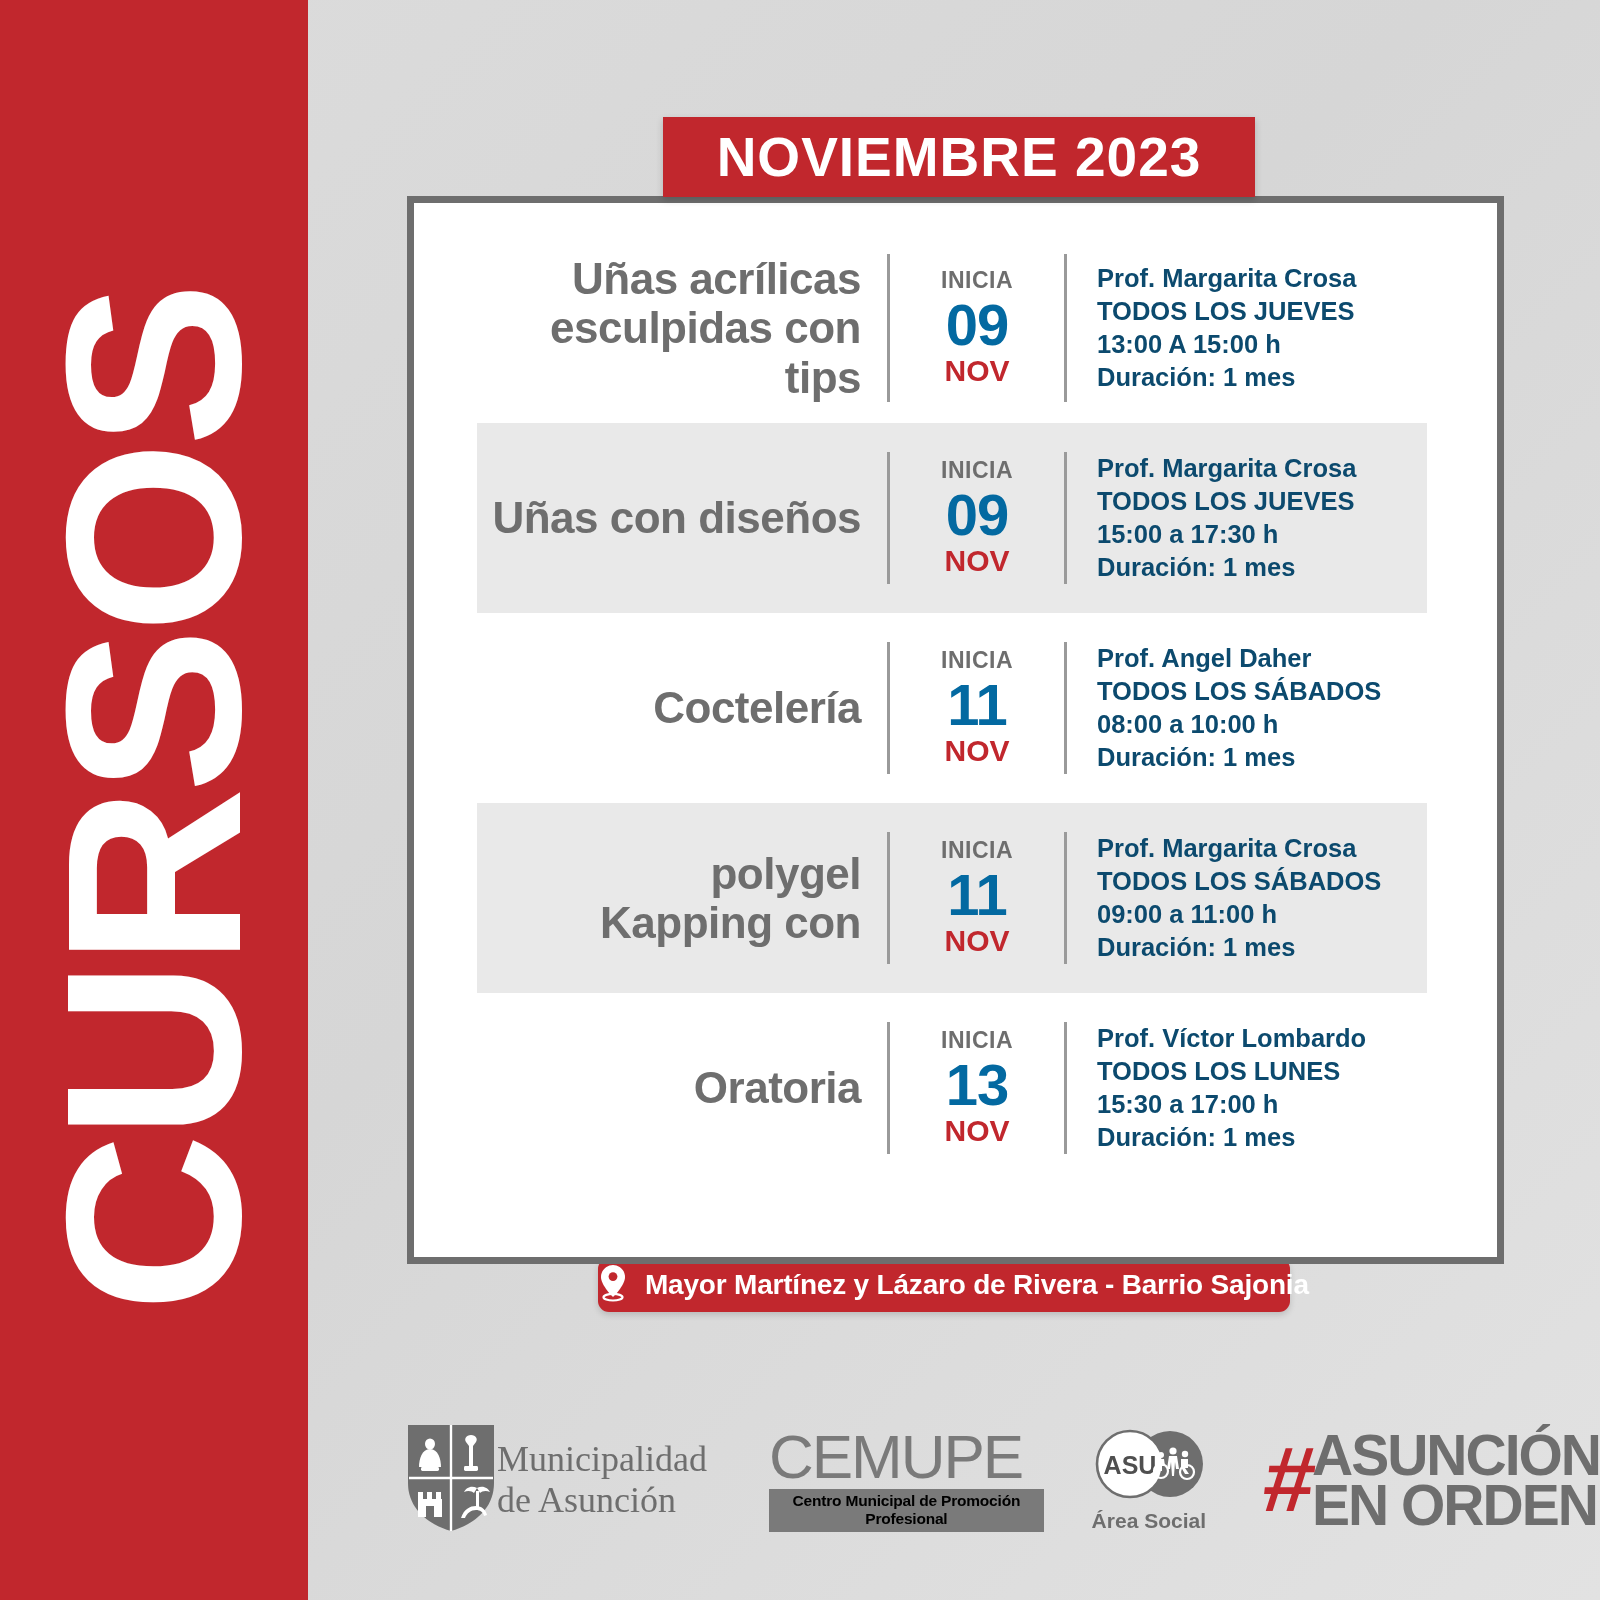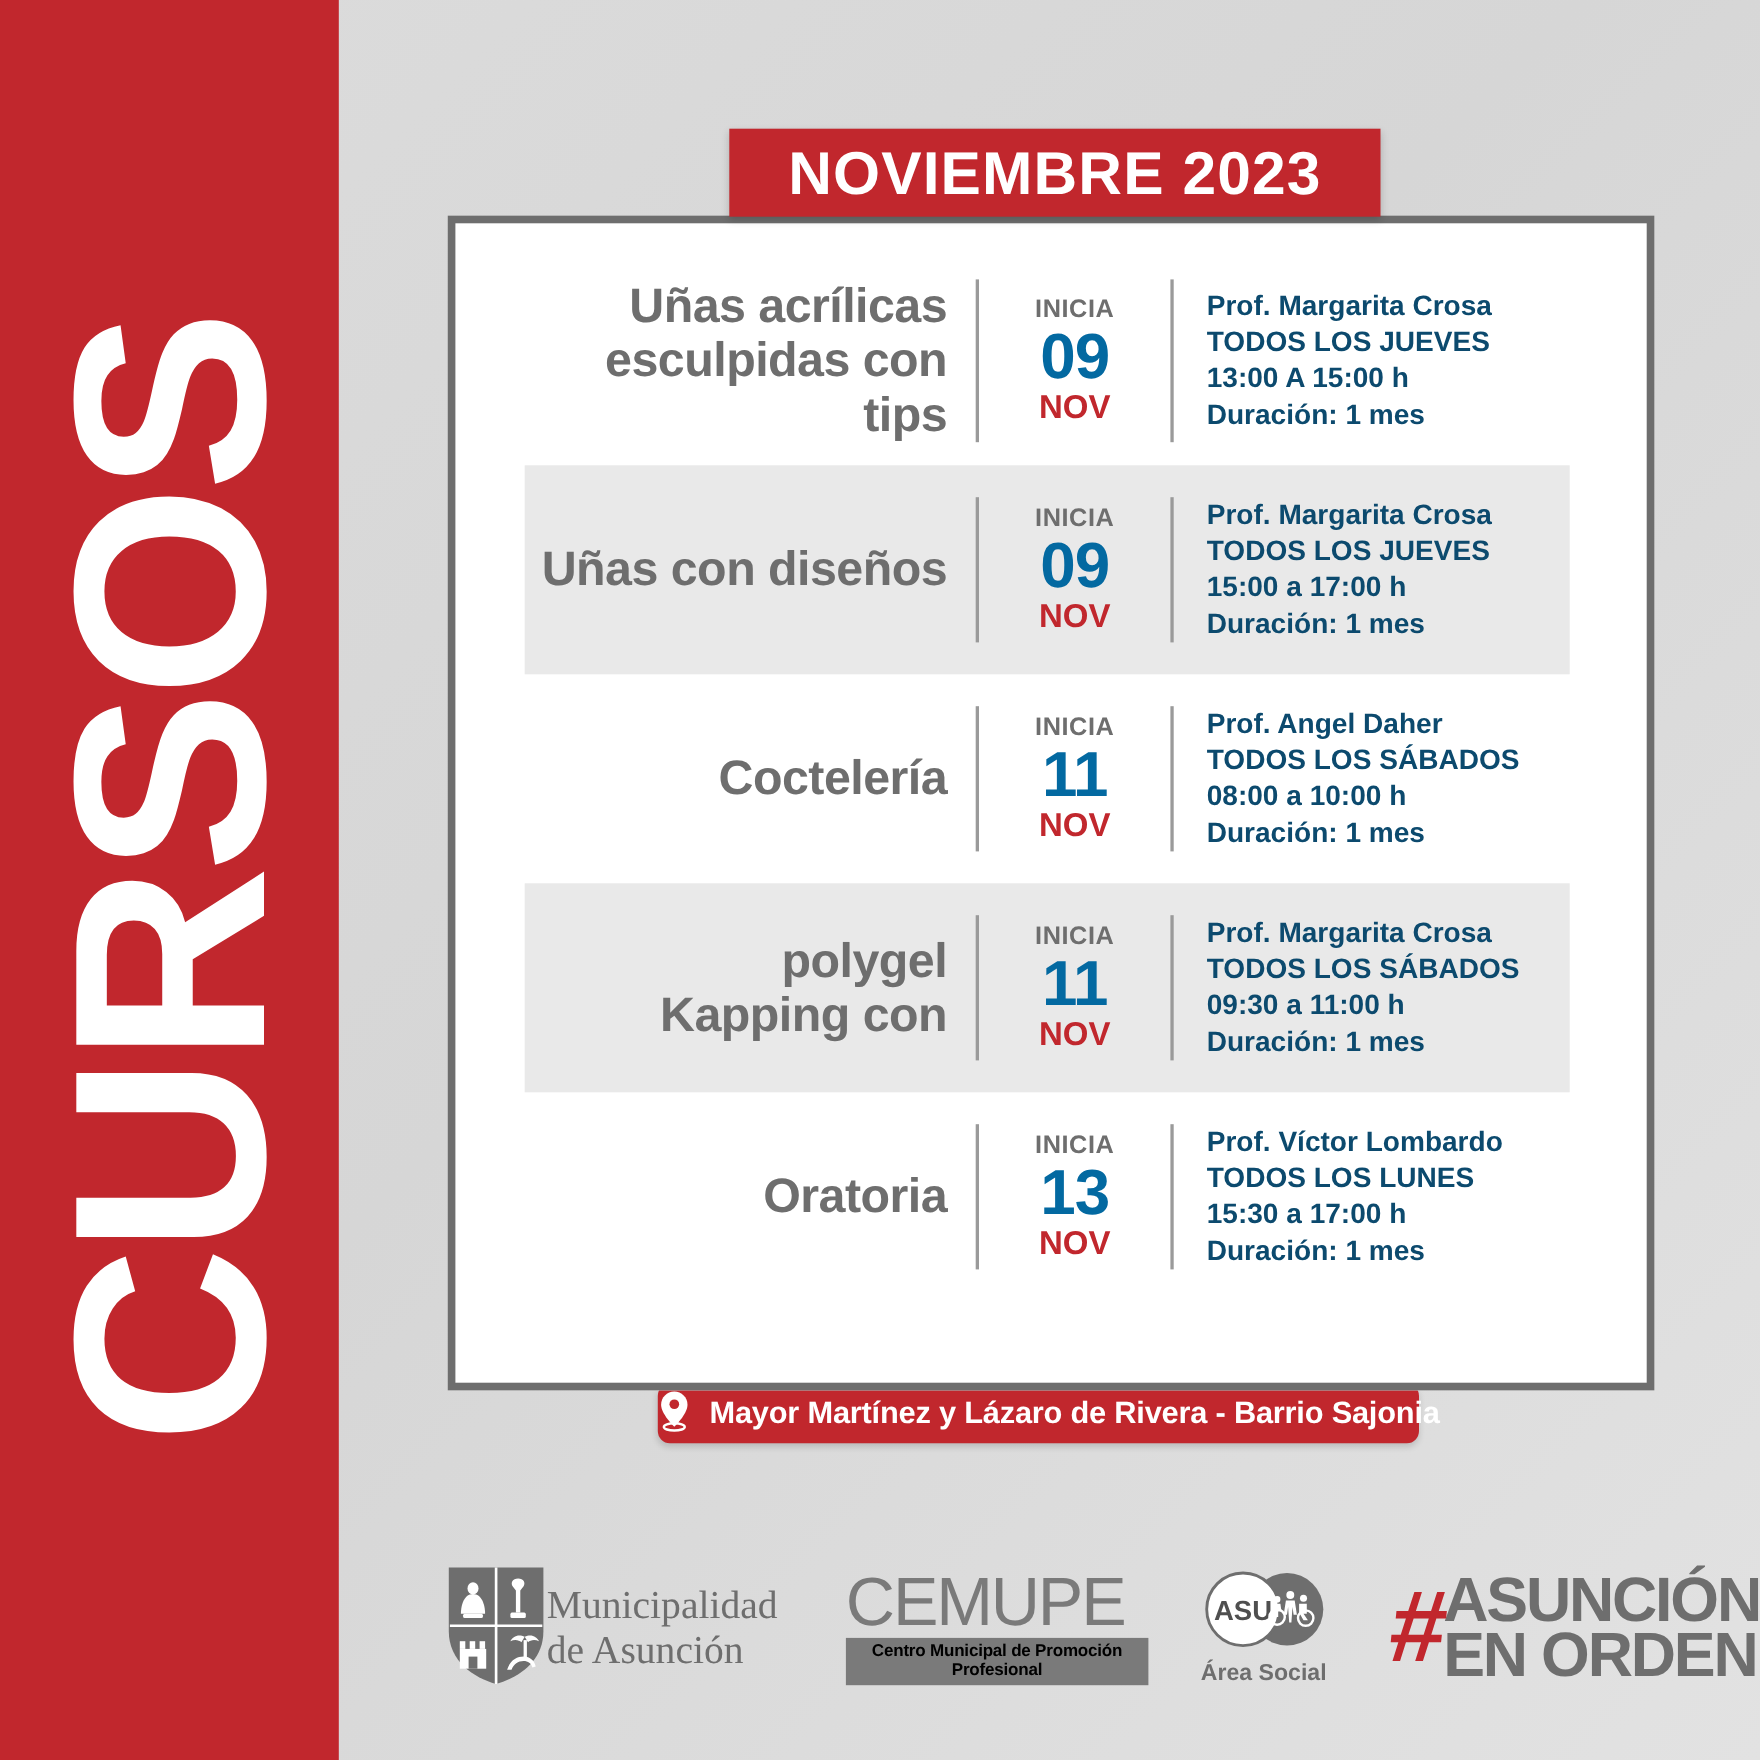--- a/index.html
+++ b/index.html
@@ -323,21 +323,21 @@
             <div class="divider"></div>
             <div class="date-col">
               <span class="inicia-label">INICIA</span>
               <span class="day-number">09</span>
               <span class="month-abbr">NOV</span>
             </div>
             <div class="divider"></div>
             <div class="details-col">
               <div>Prof. Margarita Crosa</div>
               <div>TODOS LOS JUEVES</div>
-              <div>15:00 a 17:00 h</div>
+              <div>15:00 a 17:30 h</div>
               <div>Duración: 1 mes</div>
             </div>
           </div>
         </div>
         <div class="course-row" style="top: 410px;">
           <div class="row-inner">
             <div class="course-name">
               <div>Coctelería</div>
             </div>
             <div class="divider"></div>
@@ -364,21 +364,21 @@
             <div class="divider"></div>
             <div class="date-col">
               <span class="inicia-label">INICIA</span>
               <span class="day-number">11</span>
               <span class="month-abbr">NOV</span>
             </div>
             <div class="divider"></div>
             <div class="details-col">
               <div>Prof. Margarita Crosa</div>
               <div>TODOS LOS SÁBADOS</div>
-              <div>09:30 a 11:00 h</div>
+              <div>09:00 a 11:00 h</div>
               <div>Duración: 1 mes</div>
             </div>
           </div>
         </div>
         <div class="course-row" style="top: 790px;">
           <div class="row-inner">
             <div class="course-name">
               <div>Oratoria</div>
             </div>
             <div class="divider"></div>

